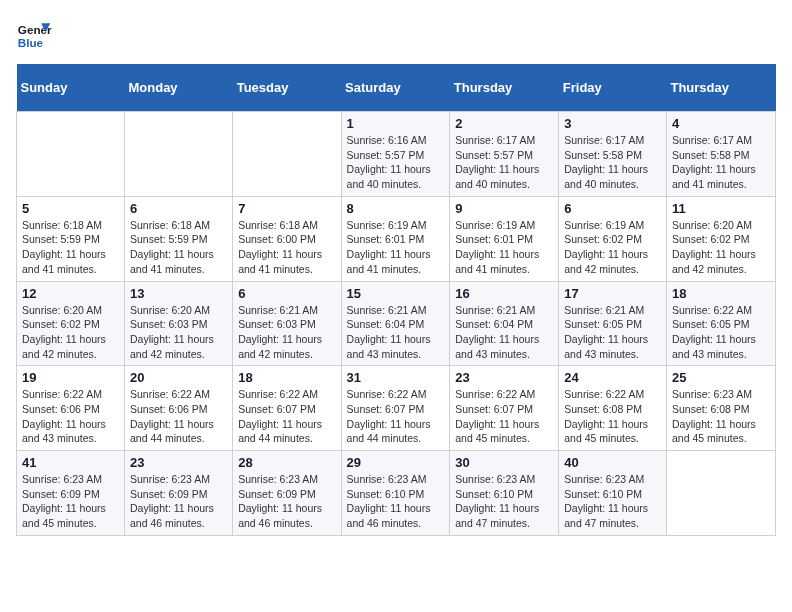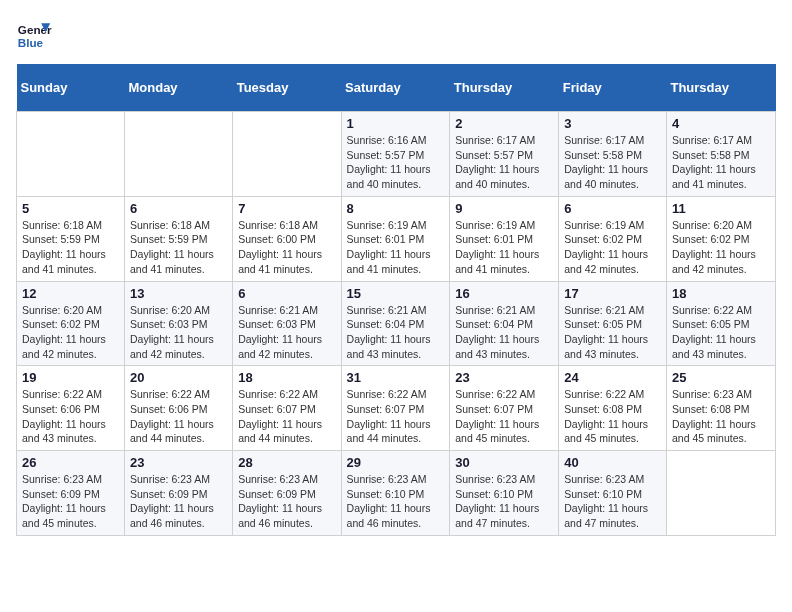--- a/index.html
+++ b/index.html
@@ -267,21 +267,21 @@
         </td>
         <td>
           <span class="day-num">25</span>
           <div class="day-info" style="white-space: pre-line;">Sunrise: 6:23 AM
 Sunset: 6:08 PM
 Daylight: 11 hours and 45 minutes.</div>
         </td>
       </tr>
       <tr>
         <td>
-          <span class="day-num">26</span>
+          <span class="day-num">41</span>
           <div class="day-info" style="white-space: pre-line;">Sunrise: 6:23 AM
 Sunset: 6:09 PM
 Daylight: 11 hours and 45 minutes.</div>
         </td>
         <td>
           <span class="day-num">23</span>
           <div class="day-info" style="white-space: pre-line;">Sunrise: 6:23 AM
 Sunset: 6:09 PM
 Daylight: 11 hours and 46 minutes.</div>
         </td>

